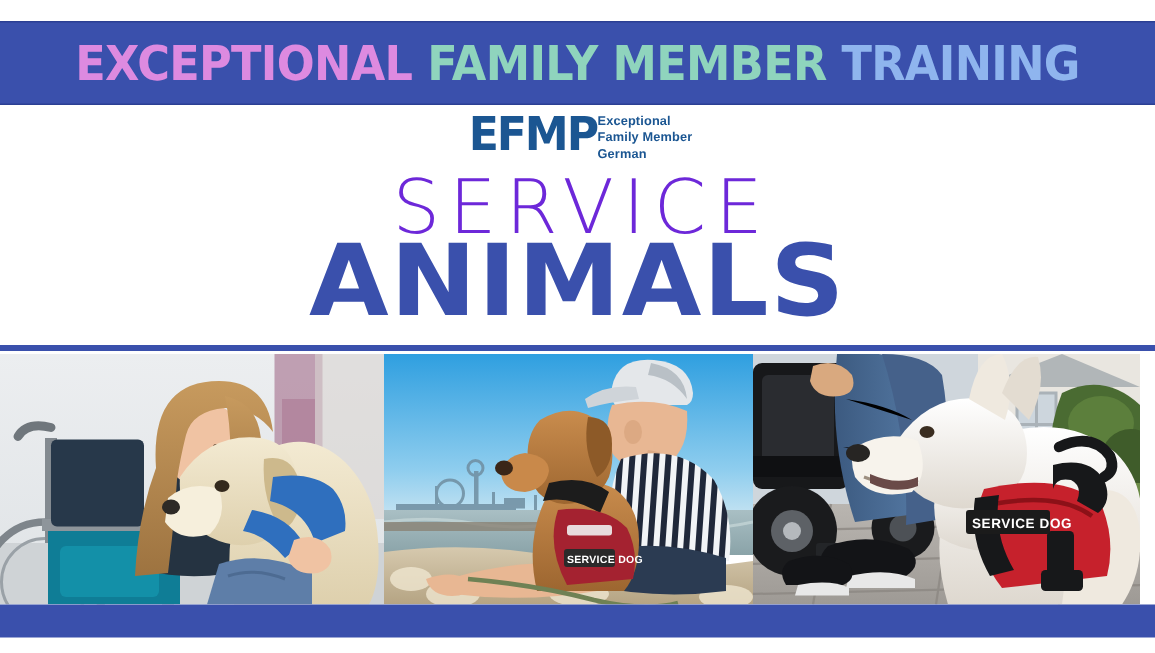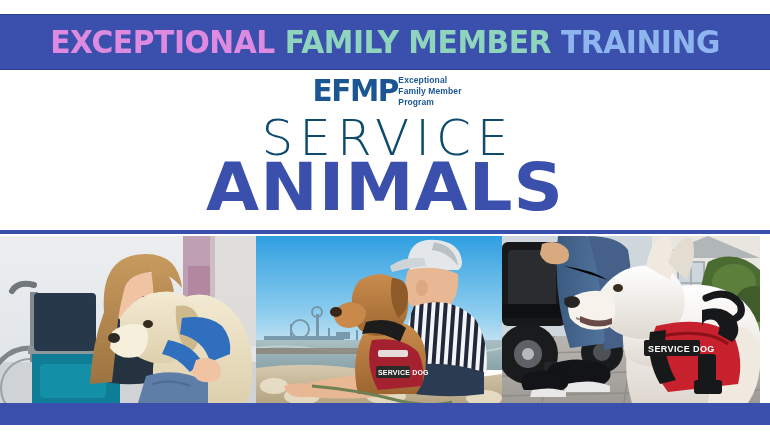--- a/index.html
+++ b/index.html
@@ -90,21 +90,21 @@
   .service {
     position: absolute;
     left: 0;
     top: 113px;
     width: 770px;
     text-align: center;
     font-family: "DejaVu Sans", sans-serif;
     font-weight: 300;
     font-size: 50px;
     line-height: 1;
-    color: #0c4a6e;
+    color: #6d28d9;
     letter-spacing: 6px;
     text-indent: 6px;
   }
 
   
   .animals {
     position: absolute;
     left: 0;
     top: 155px;
     width: 770px;
@@ -173,21 +173,21 @@
     <div class="banner-text">
       <span class="w-exceptional">EXCEPTIONAL</span><span>&nbsp;</span><span class="w-family">FAMILY MEMBER</span><span>&nbsp;</span><span class="w-training">TRAINING</span>
     </div>
   </div>
 
   <div class="logo-row">
     <div class="logo-mark">EFMP</div>
     <div class="logo-words">
       <div>Exceptional</div>
       <div>Family Member</div>
-      <div>Program</div>
+      <div>German</div>
     </div>
   </div>
 
   <div class="service">SERVICE</div>
 
   <div class="animals">ANIMALS</div>
 
   <div class="strip-rule"></div>
 
   <div class="photos">

